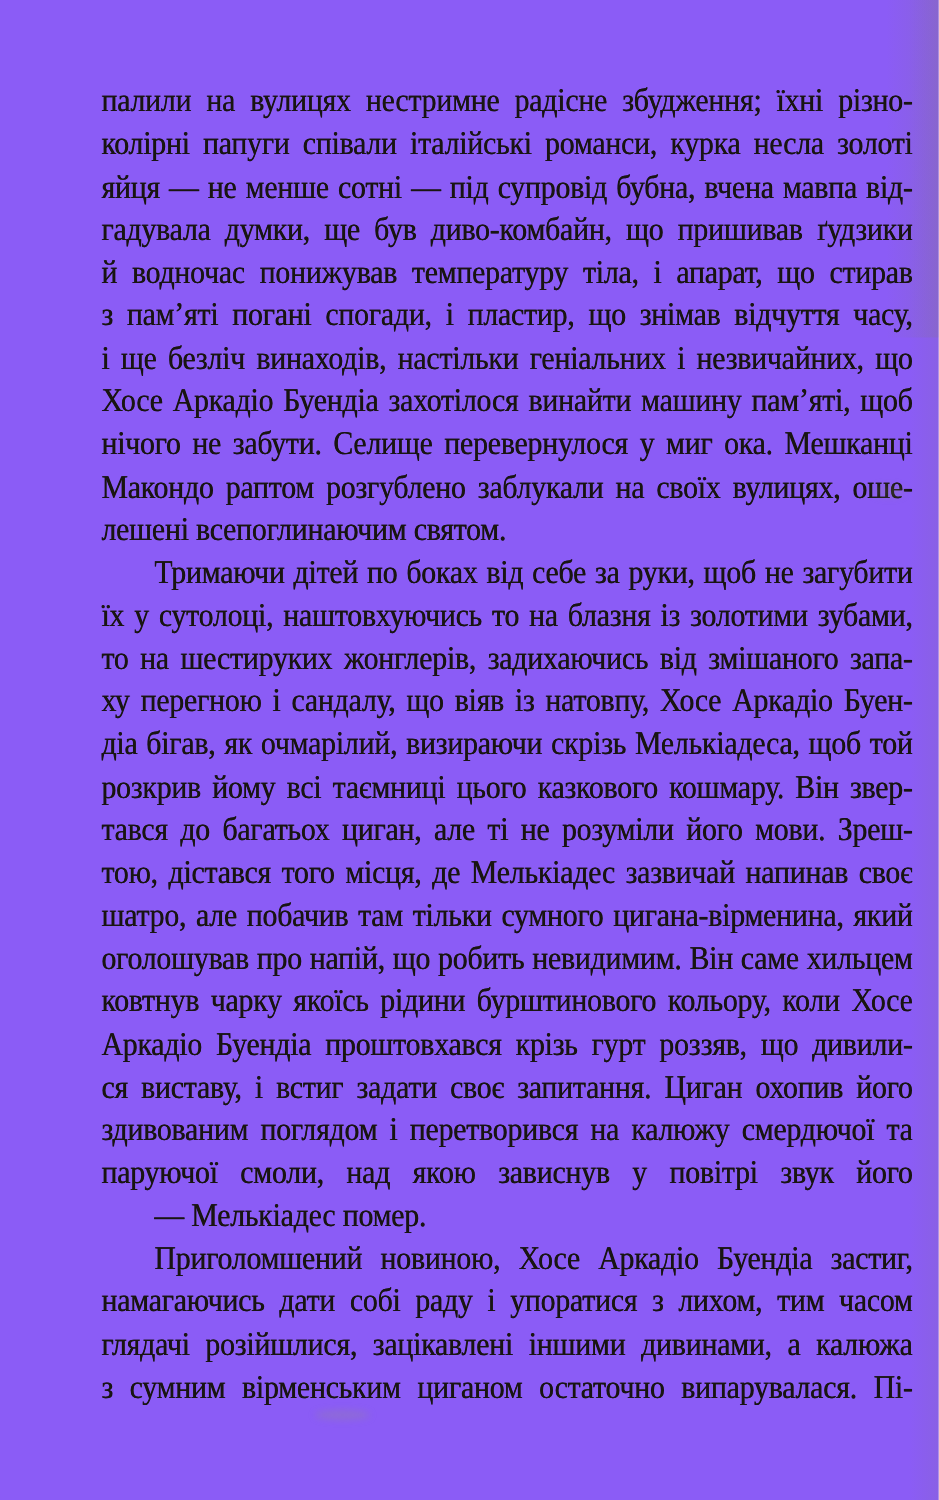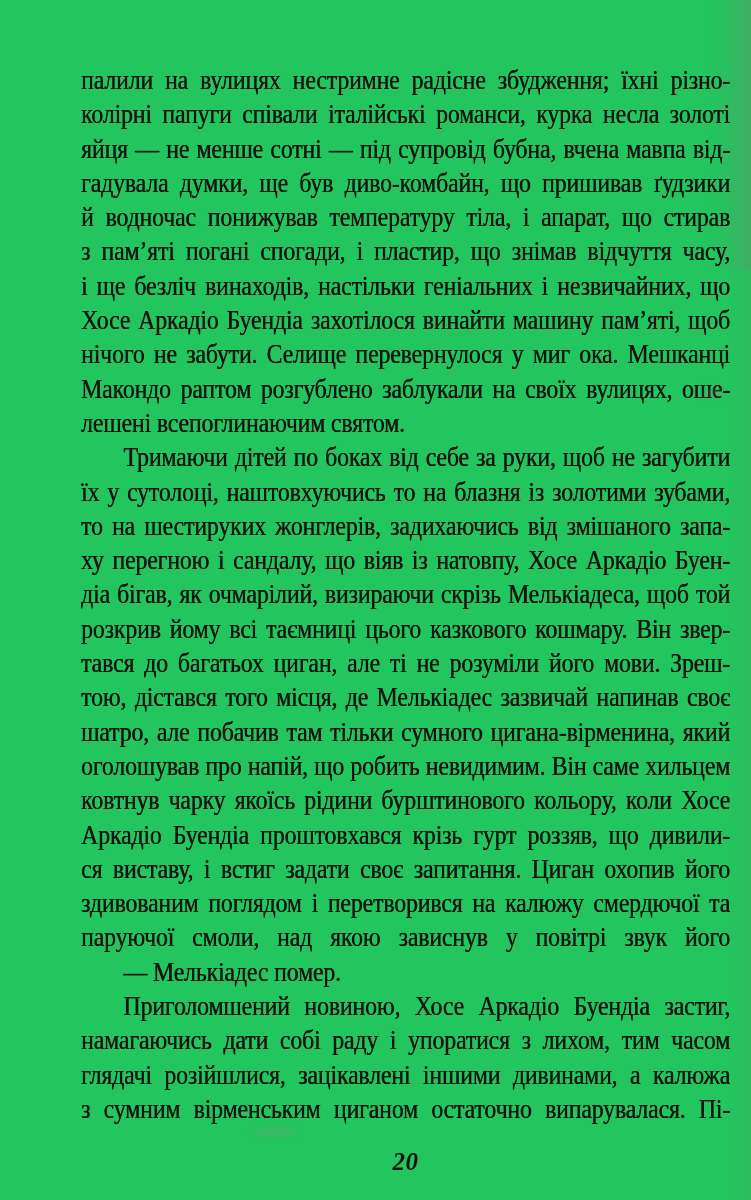--- a/index.html
+++ b/index.html
@@ -5,21 +5,21 @@
   html, body {
     margin: 0;
     padding: 0;
     background: #e9e7e3;
   }
   .page {
     position: relative;
     width: 751px;
     height: 1200px;
     margin: 0 auto;
-    background: #22c55e;
+    background: #8b5cf6;
     overflow: hidden;
     font-family: "Liberation Serif", "DejaVu Serif", serif;
     color: #191512;
   }
   
   .text-block {
     position: absolute;
     left: 81px;
     top: 63px;
     width: 720px;               
@@ -139,17 +139,14 @@
         <div class="line j indent">Приголомшений новиною, Хосе Аркадіо Буендіа застиг,</div>
         <div class="line j">намагаючись дати собі раду і упоратися з лихом, тим часом</div>
         <div class="line j">глядачі розійшлися, зацікавлені іншими дивинами, а калюжа</div>
         <div class="line j">з сумним вірменським циганом остаточно випарувалася. Пі-</div>
       </div>
     </div>
 
   <div class="smudge-a"></div>
   <div class="smudge-b"></div>
 
-  <div class="footer">
-    <span class="page-number">20</span>
-  </div>
 
 </div>
 
 </body></html>

